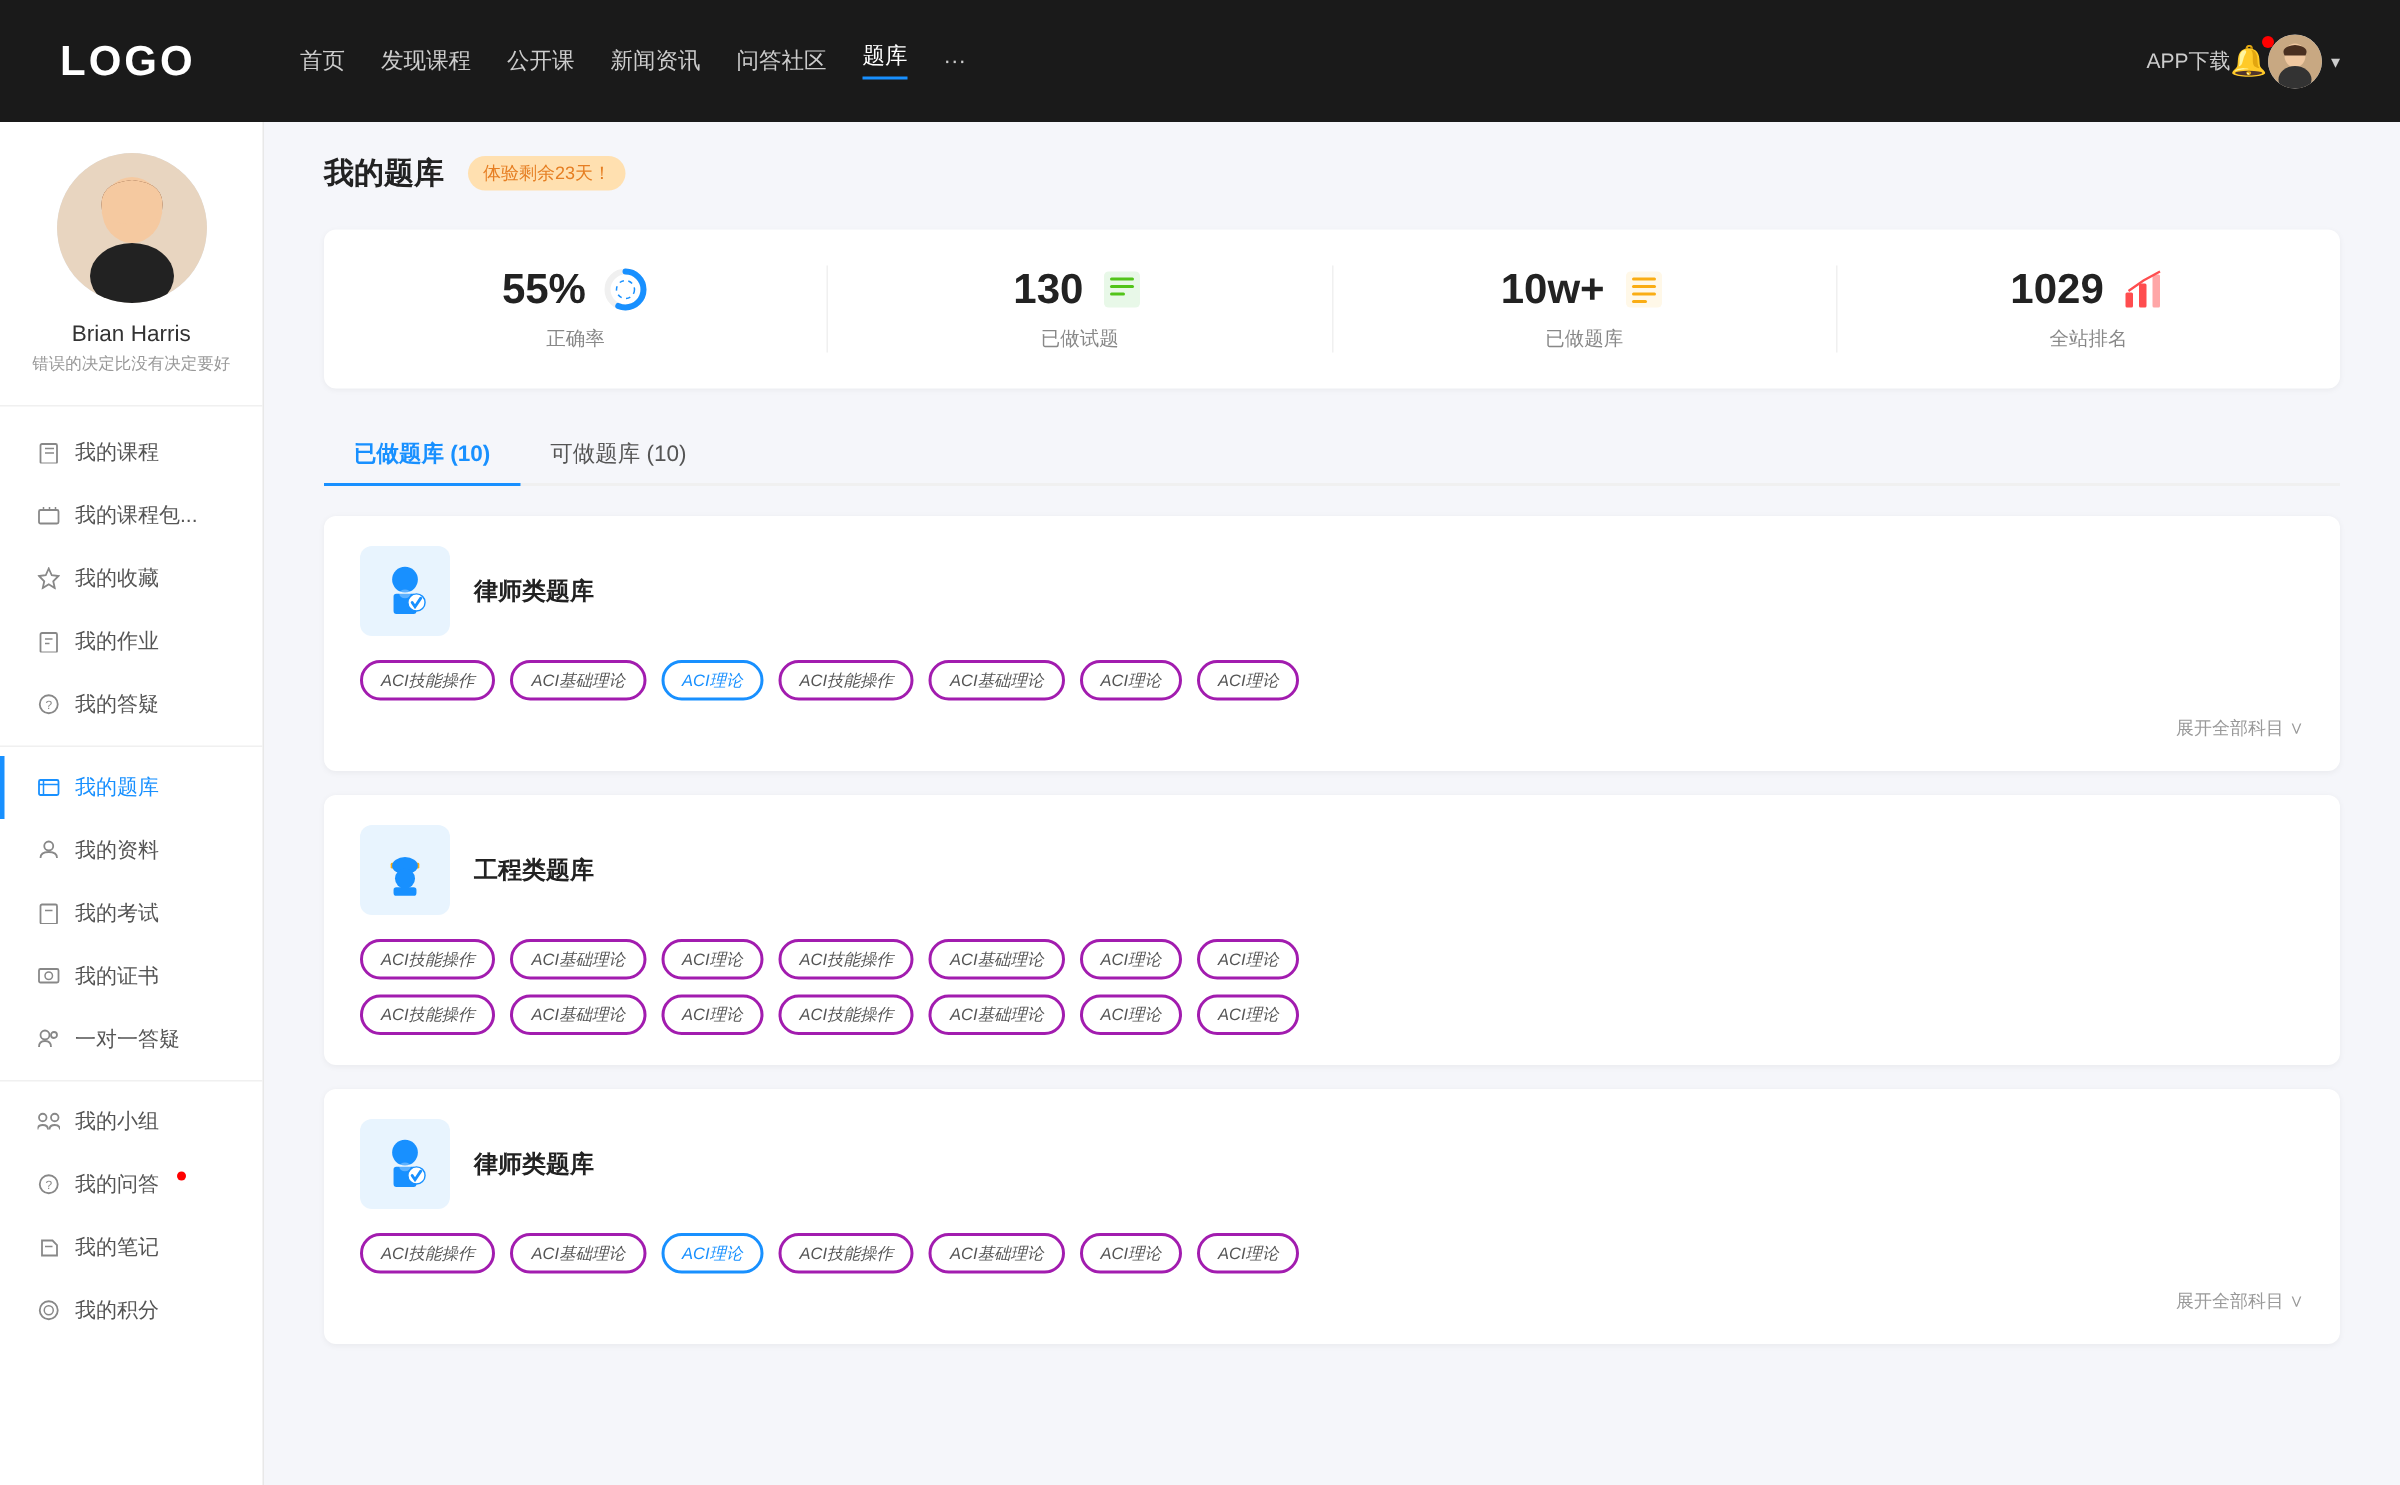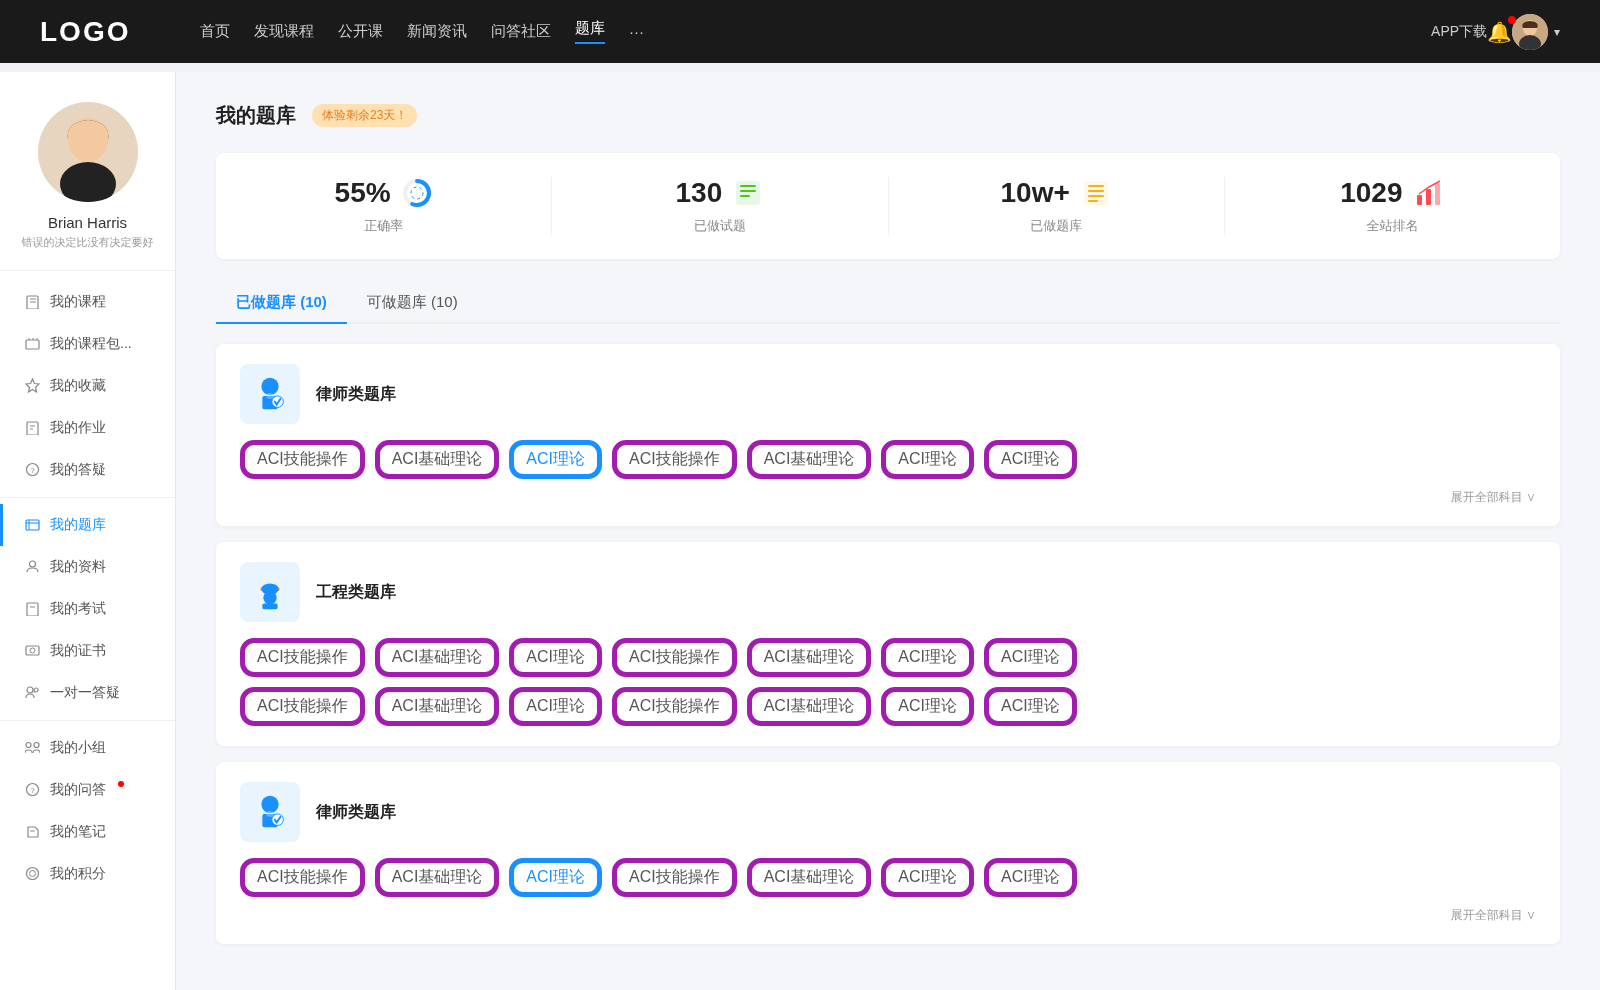--- a/index.html
+++ b/index.html
@@ -1,21 +1,21 @@
 <!DOCTYPE html>
 <html><head>
   <meta charset="utf-8">
   <style>
     * { box-sizing: border-box; margin: 0; padding: 0; }
     body { font-family: 'PingFang SC', 'Microsoft YaHei', sans-serif; background: #f0f2f5; min-height: 990px; }
 
     
     .header {
       background: #1a1a1a;
-      height: 63px;
+      height: 81px;
       display: flex;
       align-items: center;
       padding: 0 40px;
       position: fixed;
       top: 0; left: 0; right: 0;
       z-index: 100;
     }
     .header-logo {
       color: #fff;
       font-size: 28px;
@@ -279,26 +279,27 @@
       font-weight: 600;
       color: #222;
     }
     .bank-tags {
       display: flex;
       flex-wrap: wrap;
       gap: 10px;
       align-items: center;
     }
     .tag {
-      font-size: 16px;
+      font-size: 11px;
       padding: 4px 12px;
       border-radius: 14px;
-      border: 5px solid #a21caf;
+      border: 2px solid #a21caf;
       color: #555;
       cursor: pointer;
+      font-style: italic;
     }
     .tag.active {
       border-color: #1890ff;
       color: #1890ff;
     }
     .bank-footer {
       display: flex;
       justify-content: flex-end;
       margin-top: 10px;
     }

